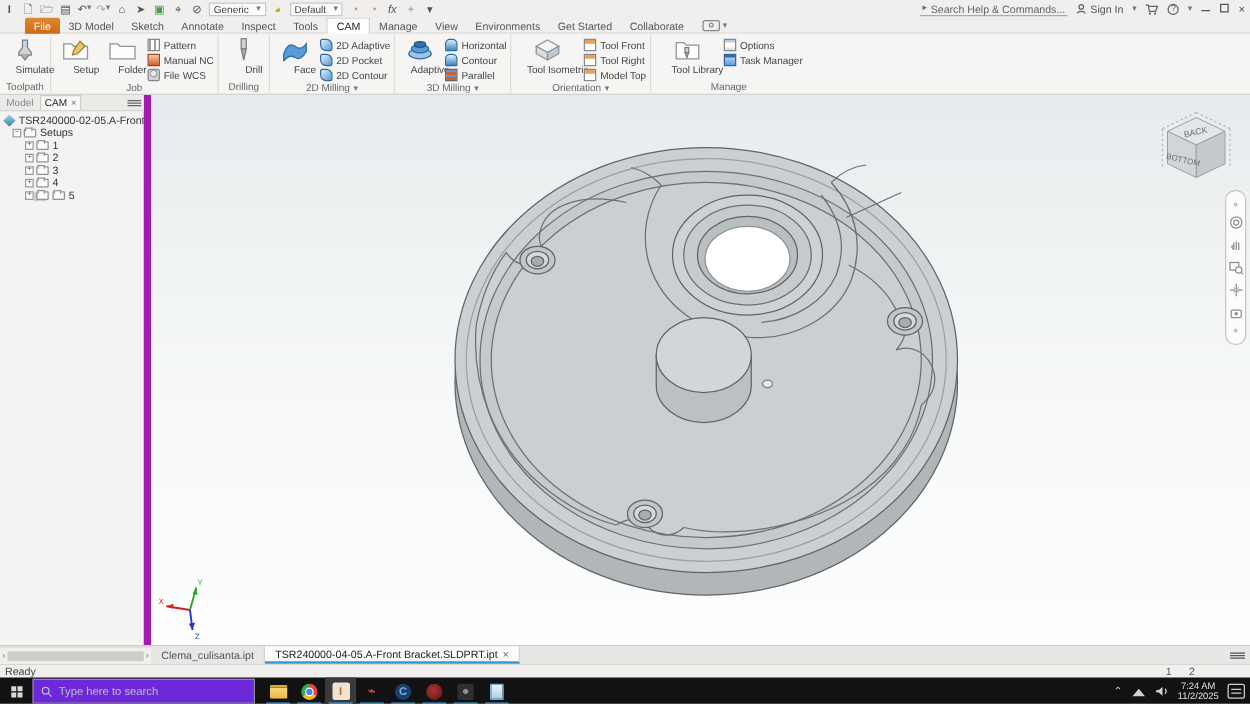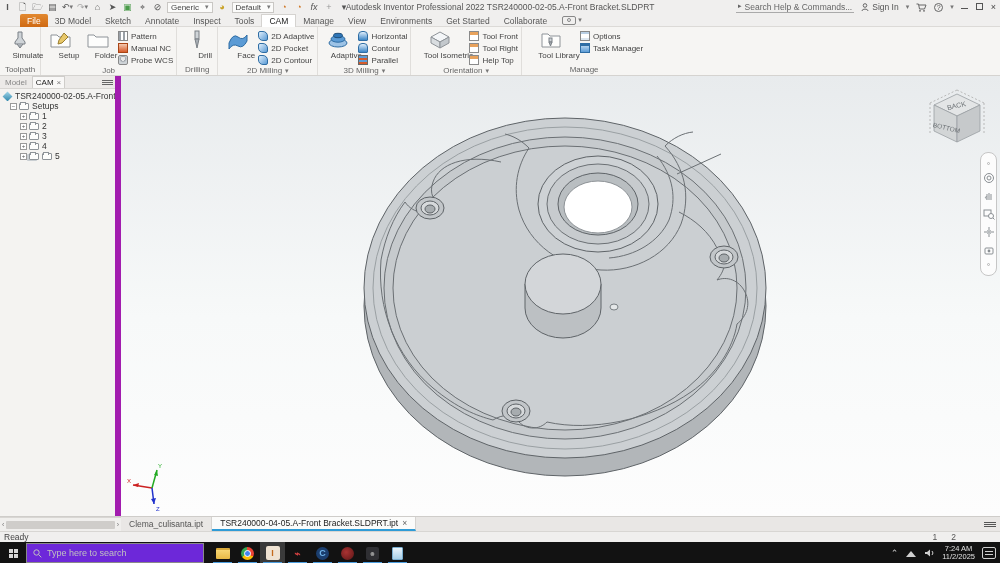--- a/index.html
+++ b/index.html
@@ -143,21 +143,20 @@
     <span class="qsel">
       <span>Default</span>
       <span class="caret">▾</span>
     </span>
     <span class="qi" style="color:#d07a2a">◔</span>
     <span class="qi" style="color:#d07a2a">◔</span>
     <span class="qi" style="font-style:italic">fx</span>
     <span class="qi" style="color:#999">+</span>
     <span class="qi caret">▾</span>
   </div>
-  <div class="tb-title">Autodesk Inventor Professional 2022    TSR240000-02-05.A-Front Bracket.SLDPRT</div>
   <div class="tb-right">
     <span class="tb-search">
       <span style="font-size:7px">▸</span>
       <span>Search Help &amp; Commands...</span>
     </span>
     <span style="display:flex;align-items:center;gap:3px;">
       <svg width="8" height="8" viewBox="0 0 8 8">
           <circle cx="4" cy="2.5" r="1.8" fill="none" stroke="#666"></circle>
           <path d="M1 8 C1 5.5 7 5.5 7 8" fill="none" stroke="#666"></path>
         </svg>
@@ -242,21 +241,21 @@
         <div class="smallbtn">
             <span class="si si-pattern"></span>
             <span>Pattern</span>
           </div>
         <div class="smallbtn">
             <span class="si si-red"></span>
             <span>Manual NC</span>
           </div>
         <div class="smallbtn">
             <span class="si si-probe"></span>
-            <span>Probe WCS</span>
+            <span>File WCS</span>
           </div>
       </div>
     </div>
     <div class="glabel">
         <span>Job</span>
       </div>
   </div>
 
   <div class="rgroup">
     <div class="rbody">
@@ -355,21 +354,21 @@
         <div class="smallbtn">
             <span class="si si-cube"></span>
             <span>Tool Front</span>
           </div>
         <div class="smallbtn">
             <span class="si si-cube"></span>
             <span>Tool Right</span>
           </div>
         <div class="smallbtn">
             <span class="si si-cube"></span>
-            <span>Help Top</span>
+            <span>Model Top</span>
           </div>
       </div>
     </div>
     <div class="glabel">
         <span>Orientation</span>
         <span class="caret">▾</span>
       </div>
   </div>
 
   <div class="rgroup" style="border-right:none">

